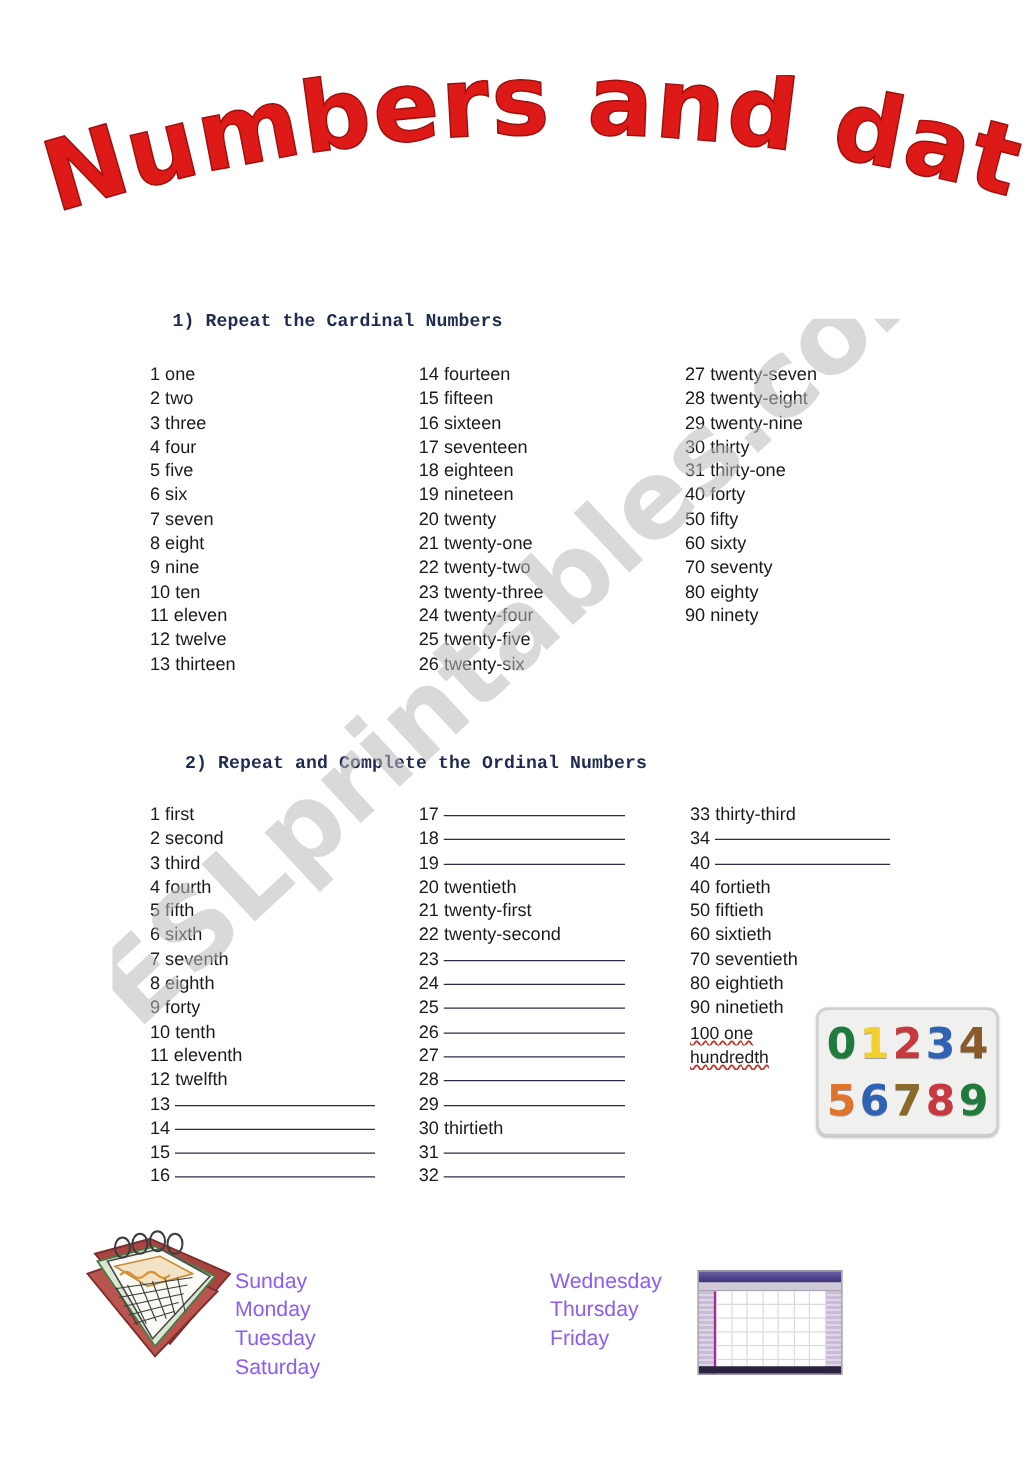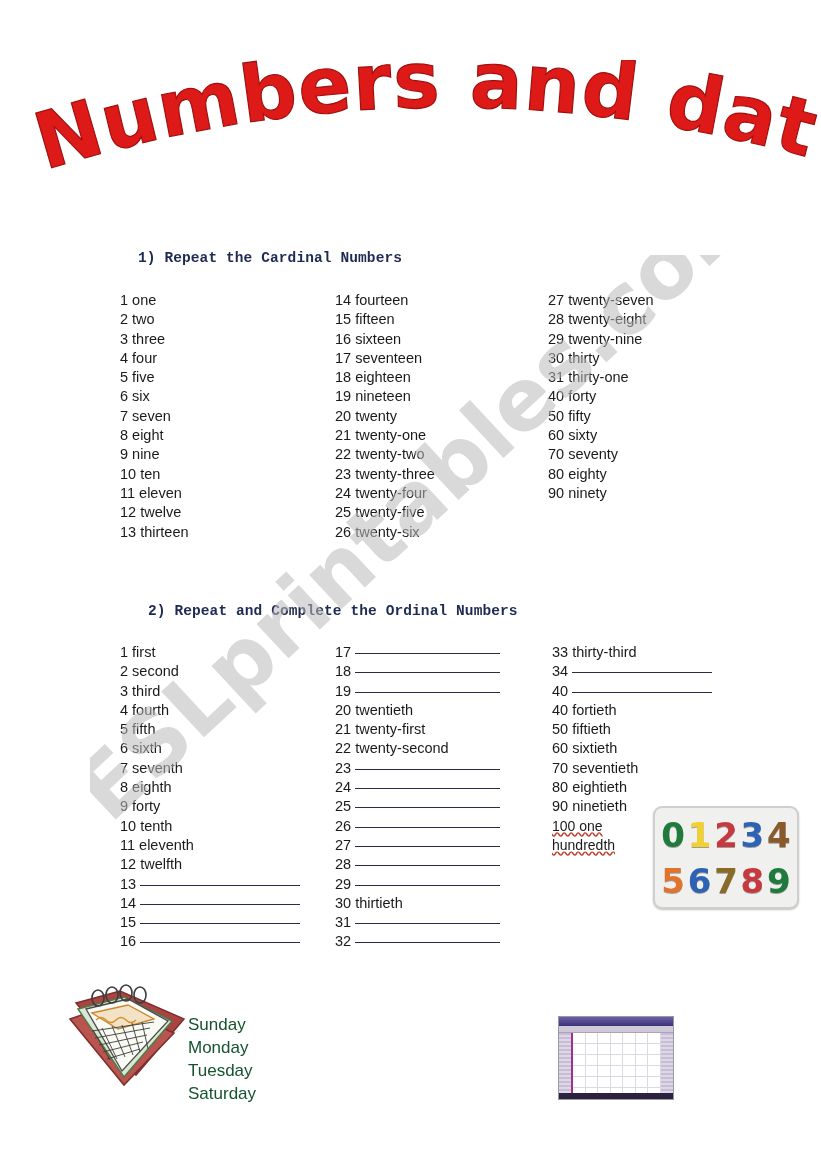--- a/index.html
+++ b/index.html
@@ -163,21 +163,21 @@
     width: 135px;
     height: 115px;
     z-index: 12;
   }
 
   
   .days-list {
     position: absolute;
     font-family: "Liberation Sans", sans-serif;
     font-size: 17px;
-    color: #14532d;
+    color: #8b5cf6;
     line-height: 23px;
     z-index: 10;
   }
   #days-left { left: 188px; top: 1013px; }
   #days-right { left: 440px; top: 1013px; }
 
   #days-title {
     position: absolute;
     left: 372px;
     top: 986px;
@@ -644,20 +644,25 @@
   </div>
 
   <div class="days-list" id="days-left">
       <div>Sunday</div>
       <div>Monday</div>
       <div>Tuesday</div>
       <div>Saturday</div>
     </div>
 
 
+  <div class="days-list" id="days-right">
+      <div>Wednesday</div>
+      <div>Thursday</div>
+      <div>Friday</div>
+    </div>
 
   <div id="calendar-screenshot">
     <div id="cal-titlebar"></div>
     <div id="cal-toolbar"></div>
     <div id="cal-body">
       <div class="cal-side"></div>
       <div id="cal-grid">
           <div class="cal-cell"></div>
           <div class="cal-cell"></div>
           <div class="cal-cell"></div>

